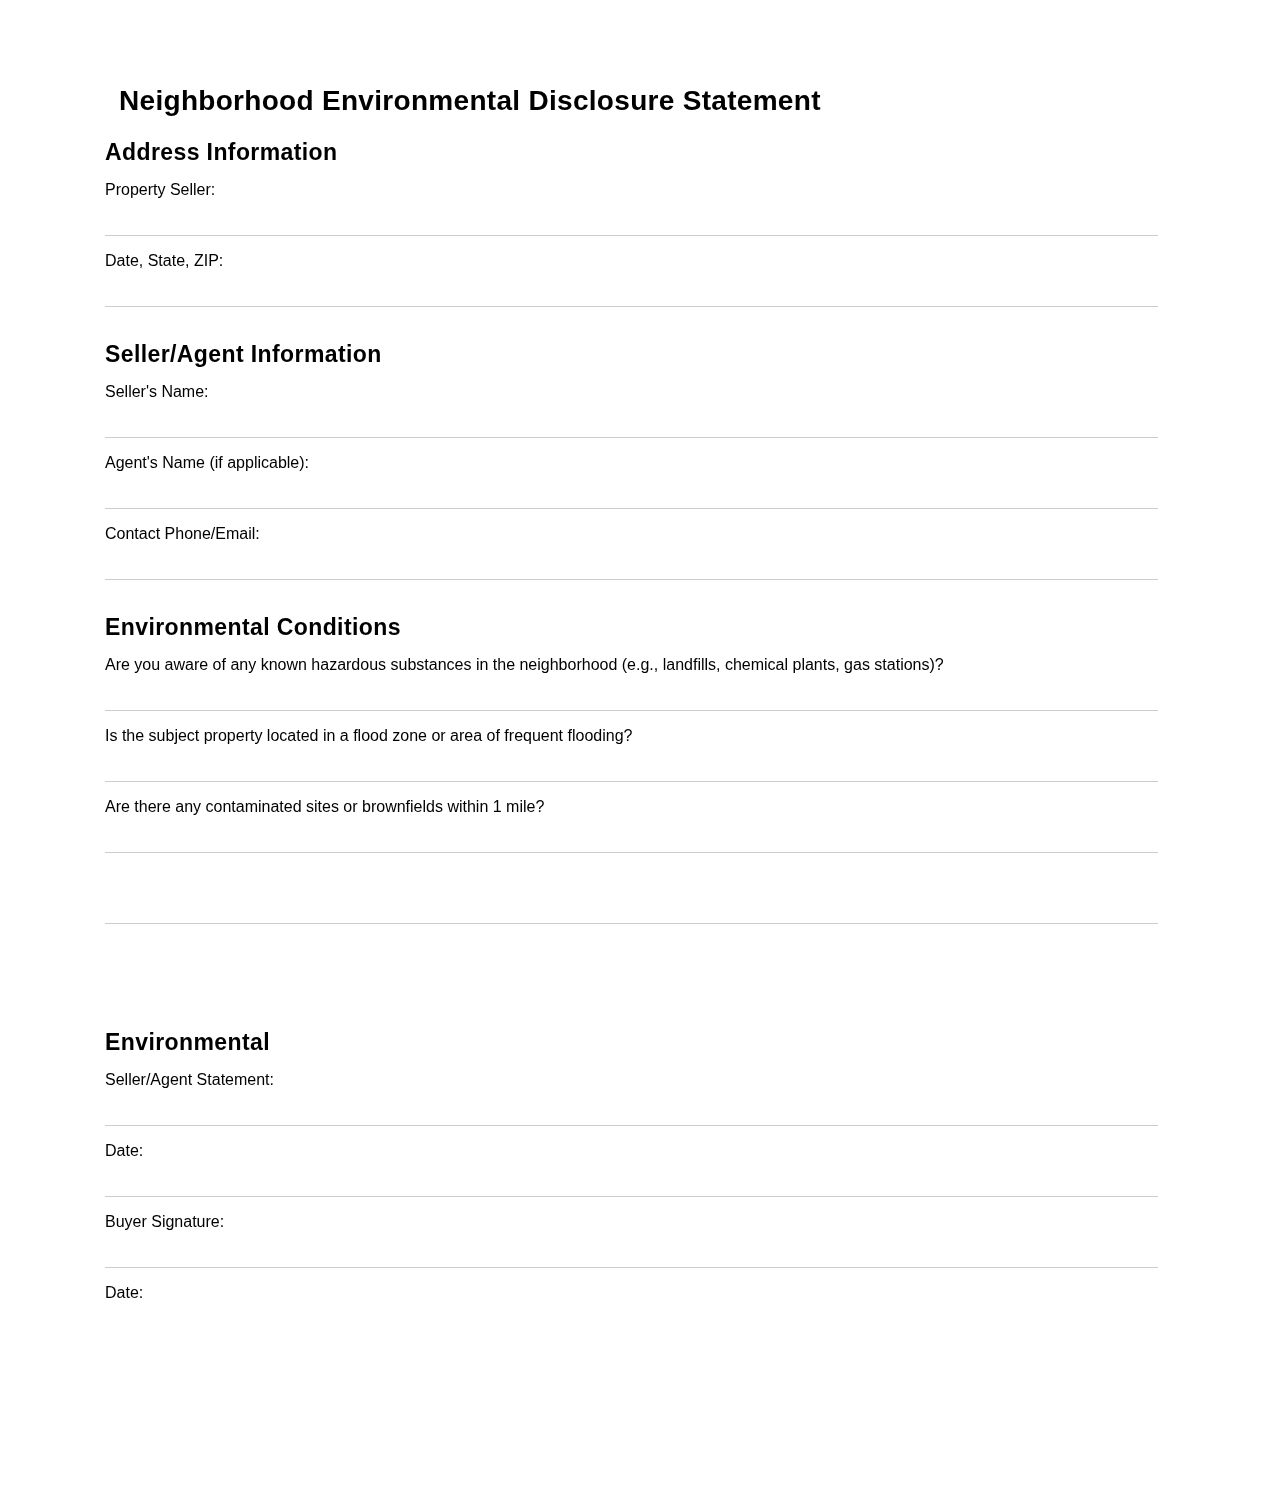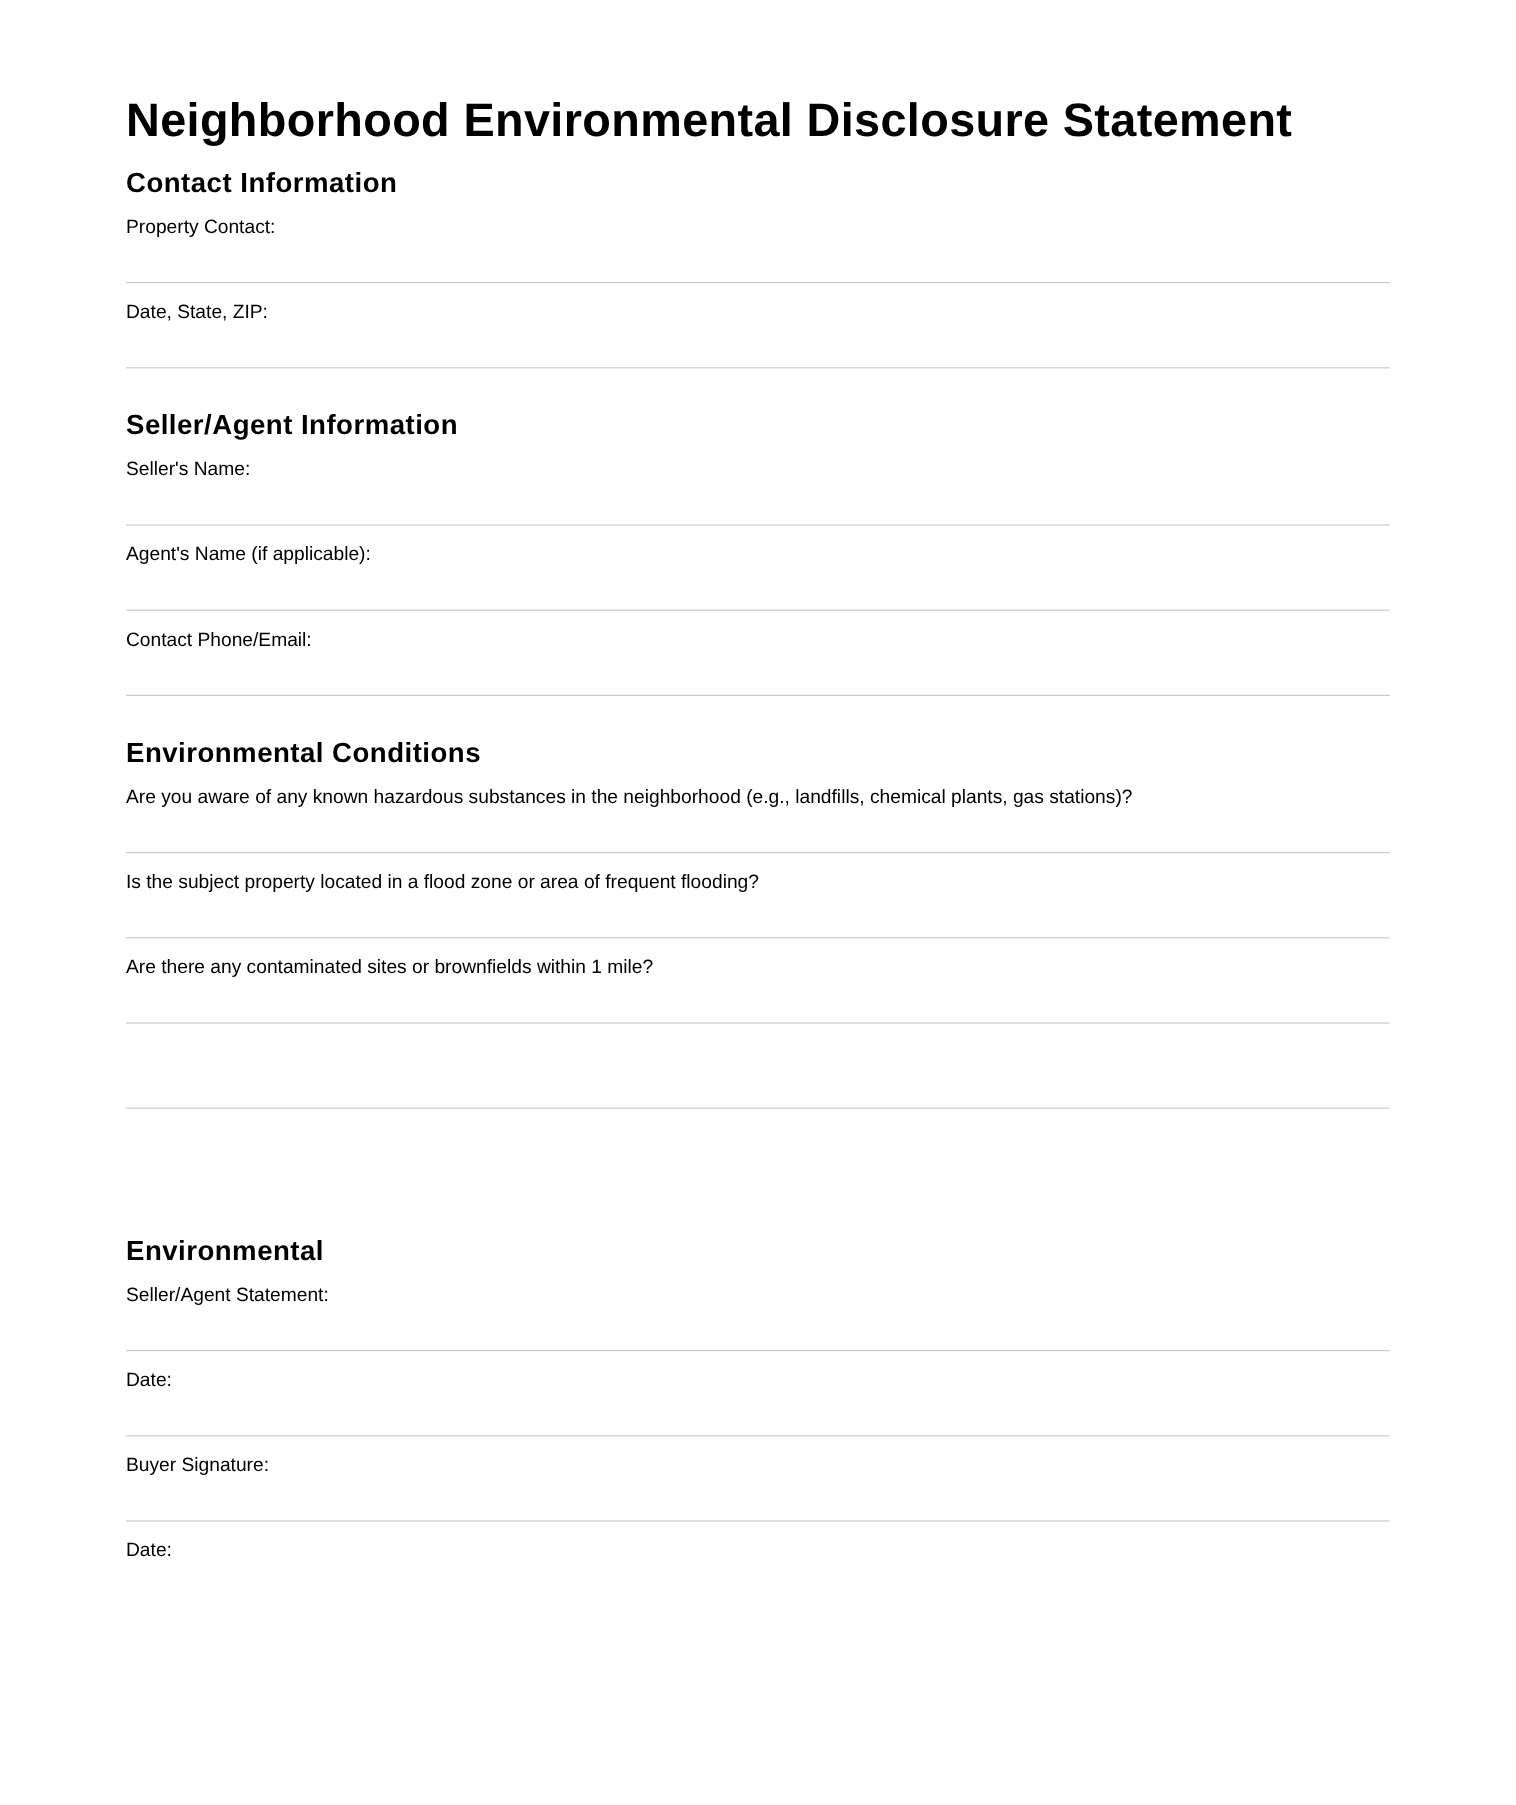--- a/index.html
+++ b/index.html
@@ -1,36 +1,36 @@
 <!DOCTYPE html>
 <html><head>
 <meta charset="utf-8">
 <style>
   html, body { margin:0; padding:0; background:#ffffff; }
   body { width:1263px; height:1504px; font-family:"Liberation Sans", sans-serif; color:#000; position:relative; }
   .page { position:absolute; left:105px; top:0; width:1053px; }
-  h1 { font-size:39px; font-weight:bold; margin:0; position:absolute; top:82px; left:0; line-height:38px; white-space:nowrap; letter-spacing:0.3px; }
+  h1 { font-size:28px; font-weight:bold; margin:0; position:absolute; top:82px; left:14px; line-height:38px; white-space:nowrap; letter-spacing:0.3px; }
   .section { position:absolute; left:0; width:1053px; }
   h2 { font-size:23px; font-weight:bold; margin:0; line-height:28px; height:28px; letter-spacing:0.4px; }
   .field { position:relative; height:71px; }
   .field .label { position:absolute; top:0; left:0; font-size:16px; line-height:18px; white-space:nowrap; }
   .field .line { position:absolute; left:0; right:0; top:54px; height:1px; background:#cccccc; }
   .field .input { position:absolute; left:0; right:0; top:20px; height:32px; border:none; background:transparent; outline:none; font-family:"Liberation Sans", sans-serif; font-size:16px; padding:0; }
 </style>
 </head>
 <body>
 
 <div class="page">
   <h1>Neighborhood Environmental Disclosure Statement</h1>
 
   <div class="section" style="top:138px;">
-    <h2>Contact Information</h2>
+    <h2>Address Information</h2>
     <div style="height:15px"></div>
     <div class="field">
-      <span class="label">Property Contact:</span>
+      <span class="label">Property Seller:</span>
       <input class="input" value="" style="">
       <div class="line"></div>
     </div>
     <div class="field">
       <span class="label">Date, State, ZIP:</span>
       <input class="input" value="" style="">
       <div class="line"></div>
     </div>
   </div>
 

